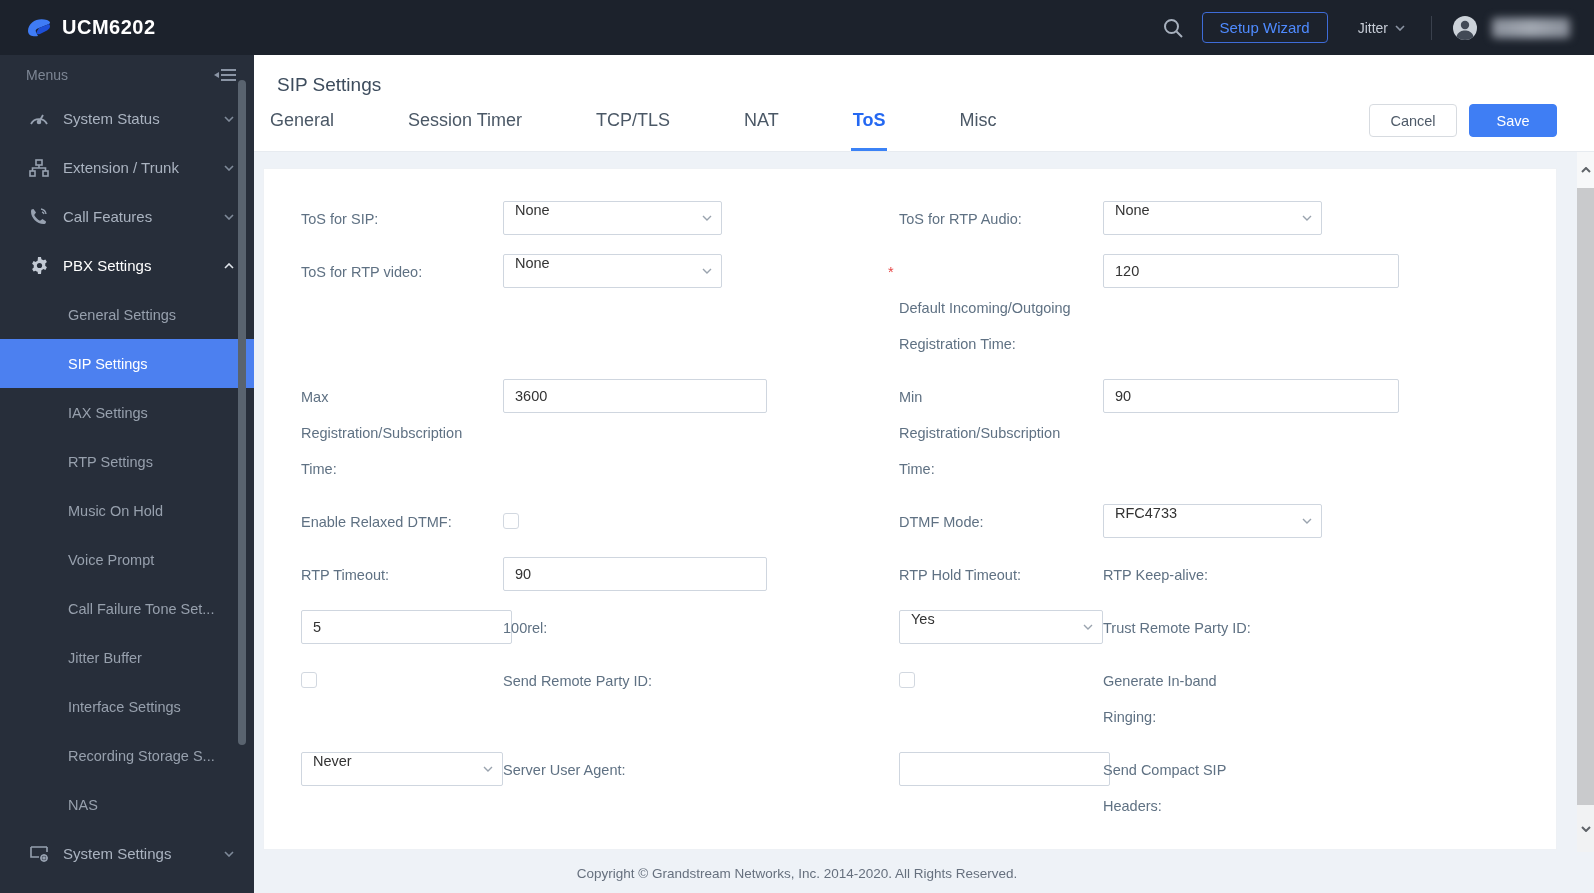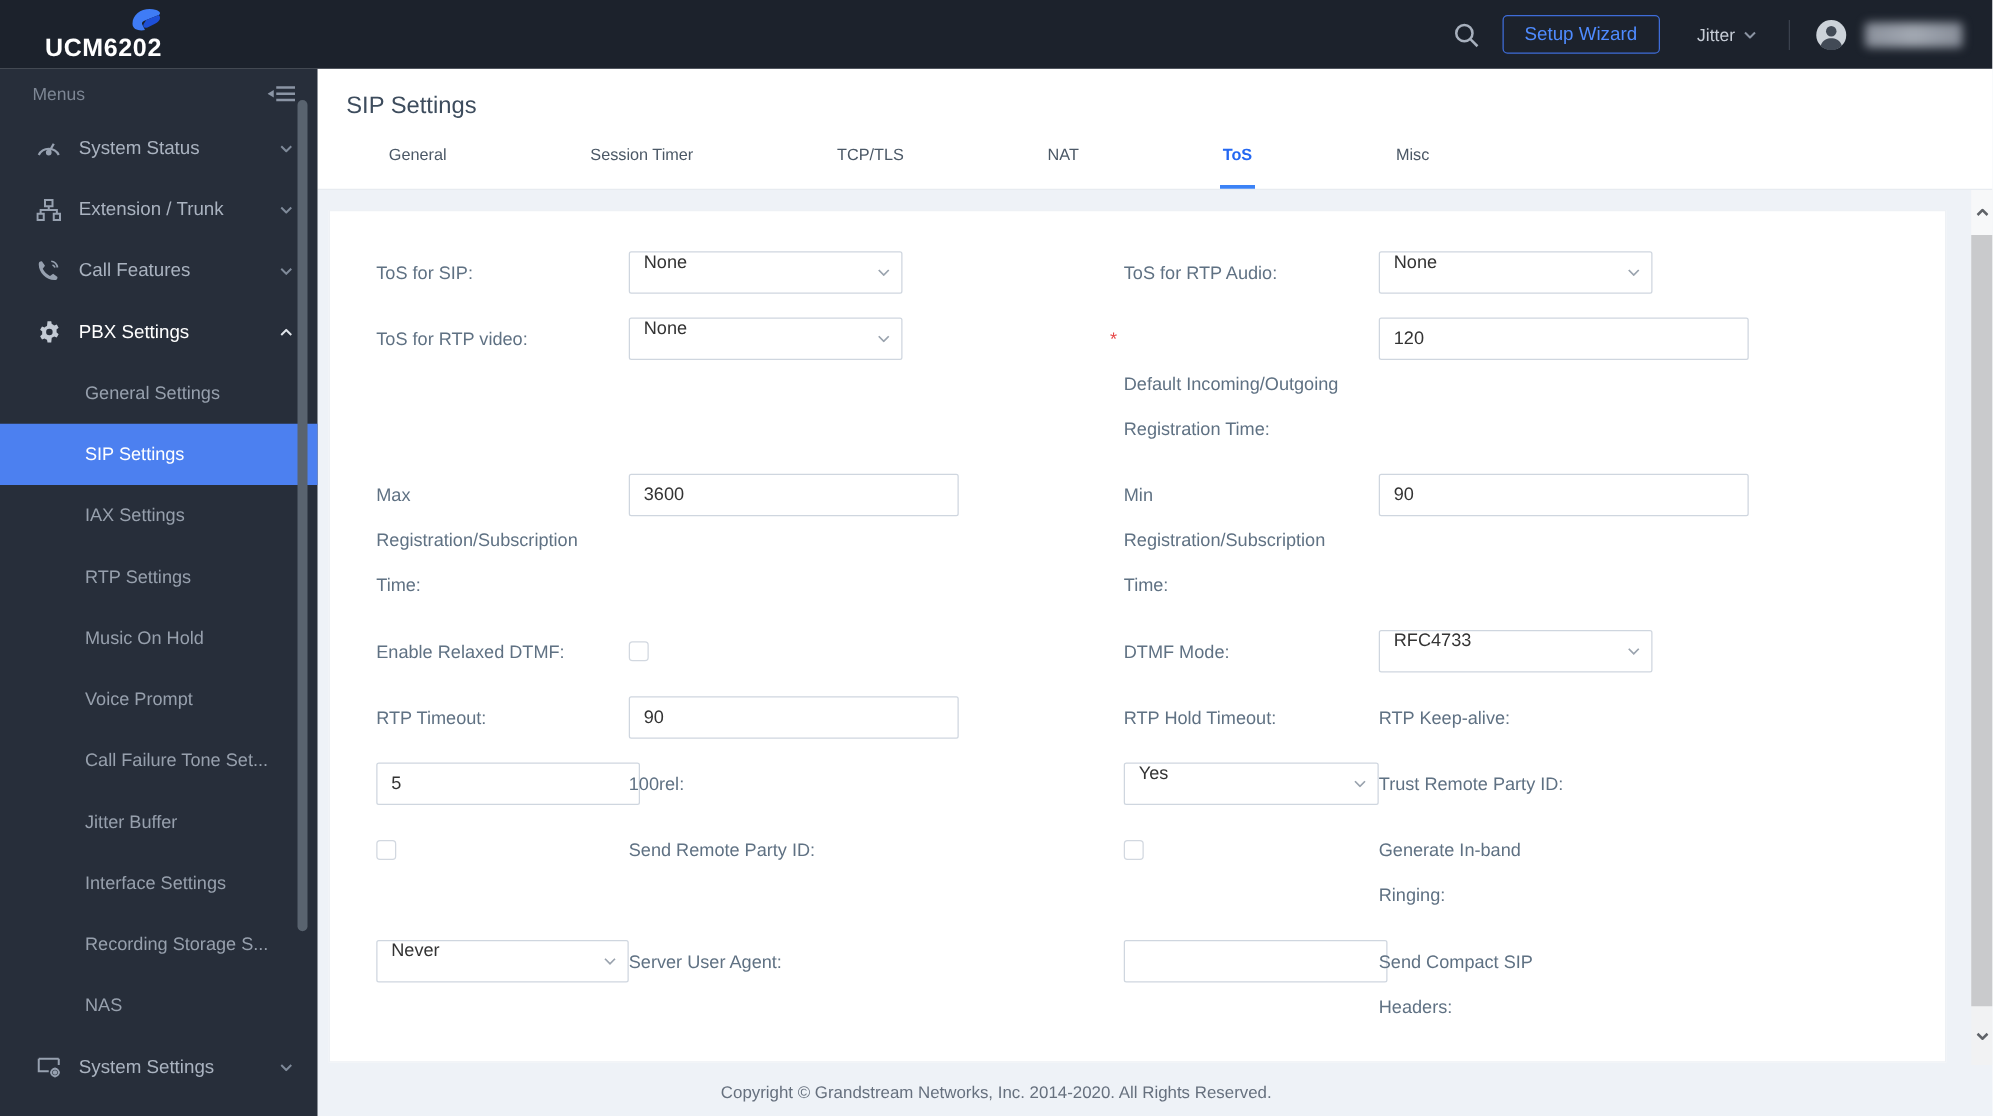--- a/index.html
+++ b/index.html
@@ -1,21 +1,21 @@
 <!DOCTYPE html>
 <html><head>
 <meta charset="utf-8">
 <style>
   * { margin:0; padding:0; box-sizing:border-box; }
   html,body { width:1594px; height:893px; overflow:hidden; }
   body { font-family:"Liberation Sans","DejaVu Sans",sans-serif; background:#eef2f7; position:relative; }
 
   
   .topbar { position:absolute; left:0; top:0; width:1594px; height:55px; background:#1c222c; display:flex; align-items:center; z-index:30; }
-  .logo-wrap { display:flex; align-items:flex-end; margin-left:26px;flex-direction:column; }
+  .logo-wrap { display:flex; align-items:flex-start; margin-left:26px; }
   .logo-svg { width:26px; height:24px; }
   .device-name { color:#ffffff; font-size:20px; font-weight:bold; margin-left:10px; letter-spacing:.5px; }
   .topbar-right { margin-left:auto; display:flex; align-items:center; margin-right:24px; }
   .search-btn { width:22px; height:22px; margin-right:18px; cursor:pointer; }
   .setup-wizard { border:1px solid #3e6cd8; color:#4f8bff; font-size:15px; padding:6px 17px; border-radius:4px; background:transparent; cursor:pointer; }
   .lang { display:flex; align-items:center; color:#c6ccd6; font-size:14px; margin-left:30px; cursor:pointer; }
   .lang svg { margin-left:7px; }
   .top-divider { width:1px; height:24px; background:#3a414d; margin:0 20px 0 26px; }
   .avatar { width:26px; height:26px; }
   .user-blur { width:78px; height:20px; margin-left:14px; border-radius:3px; background:linear-gradient(90deg,#8a909b,#a2a8b2,#878d98); filter:blur(4px); }
@@ -32,21 +32,21 @@
   .s-chev { margin-left:auto; }
   .s-sub { height:49px; display:flex; align-items:center; padding-left:68px; font-size:14.5px; color:#97a0ad; cursor:pointer; white-space:nowrap; }
   .s-sub.selected { background:#4c80f0; color:#ffffff; }
   .side-scroll { position:absolute; right:8px; top:25px; width:8px; height:665px; border-radius:4px; background:#59636f; }
 
   
   .page-header { position:absolute; left:254px; top:55px; width:1340px; height:97px; background:#ffffff; border-bottom:1px solid #e7ebf0; z-index:10; }
   .page-title { position:absolute; left:277px; top:74px; font-size:19px; color:#3d4c5d; }
   .page-title-abs { left:23px; top:19px; position:absolute; }
   .tabs { position:absolute; left:14px; bottom:0; display:flex; gap:70px; }
-  .tab { font-size:13px; color:#4b5866; padding:0 2px 17px 2px; cursor:pointer; border-bottom:3px solid transparent;margin-left:41px; }
+  .tab { font-size:18px; color:#4b5866; padding:0 2px 17px 2px; cursor:pointer; border-bottom:3px solid transparent; }
   .tab.active { color:#2468f2; font-weight:bold; border-bottom:3px solid #3b82f6; }
   .hdr-buttons { position:absolute; right:37px; top:49px; display:flex; gap:12px; }
   .btn { width:88px; height:33px; border-radius:4px; font-size:14.5px; cursor:pointer; display:flex; align-items:center; justify-content:center; }
   .btn-cancel { background:#ffffff; border:1px solid #d7dbe0; color:#4e5a68; }
   .btn-save { background:#3f7ef4; border:1px solid #3f7ef4; color:#ffffff; }
 
   
   .form-card { position:absolute; left:263px; top:168px; width:1294px; height:682px; background:#ffffff; border:1px solid #eef1f5;
     display:grid; grid-template-columns:202px 396px 204px 1fr; align-content:start; row-gap:17px; padding:32px 0 0 37px; overflow:hidden; }
   .flabel { font-size:14.5px; color:#5f7183; line-height:36px; white-space:pre-line; padding-right:8px; position:relative; }
@@ -203,20 +203,24 @@
 <div class="page-header">
   <div class="page-title page-title-abs">SIP Settings</div>
   <div class="tabs">
     <div class="tab">General</div>
     <div class="tab">Session Timer</div>
     <div class="tab">TCP/TLS</div>
     <div class="tab">NAT</div>
     <div class="tab active">ToS</div>
     <div class="tab">Misc</div>
   </div>
+  <div class="hdr-buttons">
+    <button class="btn btn-cancel">Cancel</button>
+    <button class="btn btn-save">Save</button>
+  </div>
 </div>
 
 <div class="form-card">
 
   <div class="flabel">ToS for SIP:</div>
   <div class="fctrl">
     <div class="selectbox">
       <span class="val">None</span>
       <svg class="chev" width="10" height="6" viewBox="0 0 10 6" fill="none" stroke="#9aa3ae" stroke-width="1.4">
           <polyline points="1,1 5,5 9,1"></polyline>

